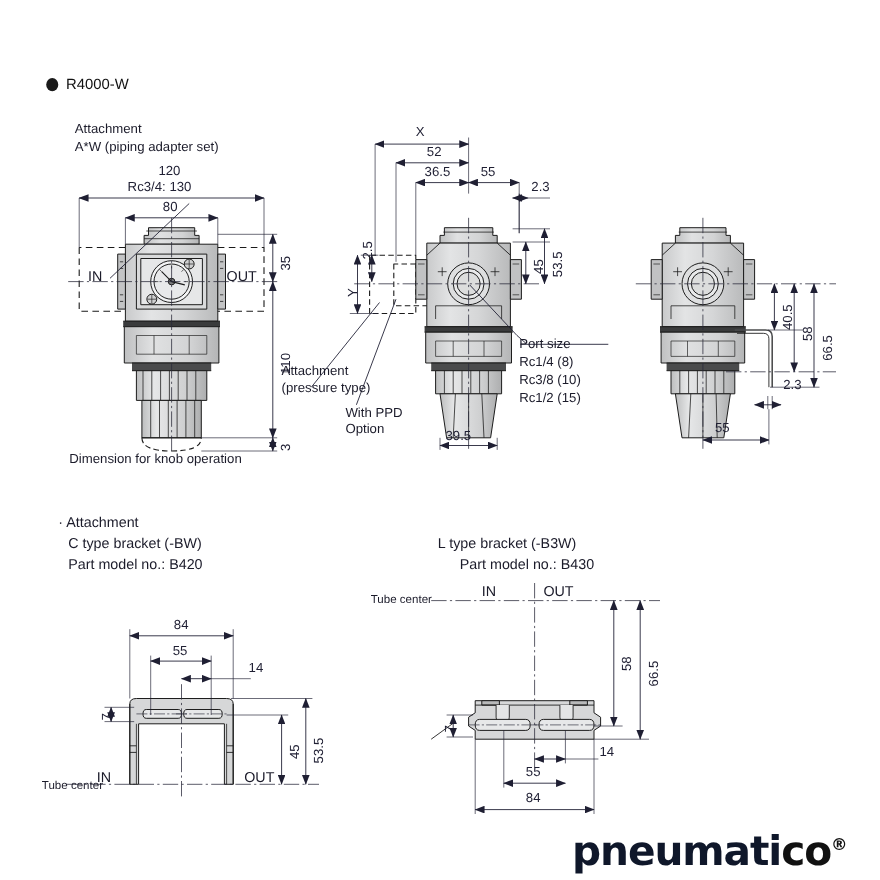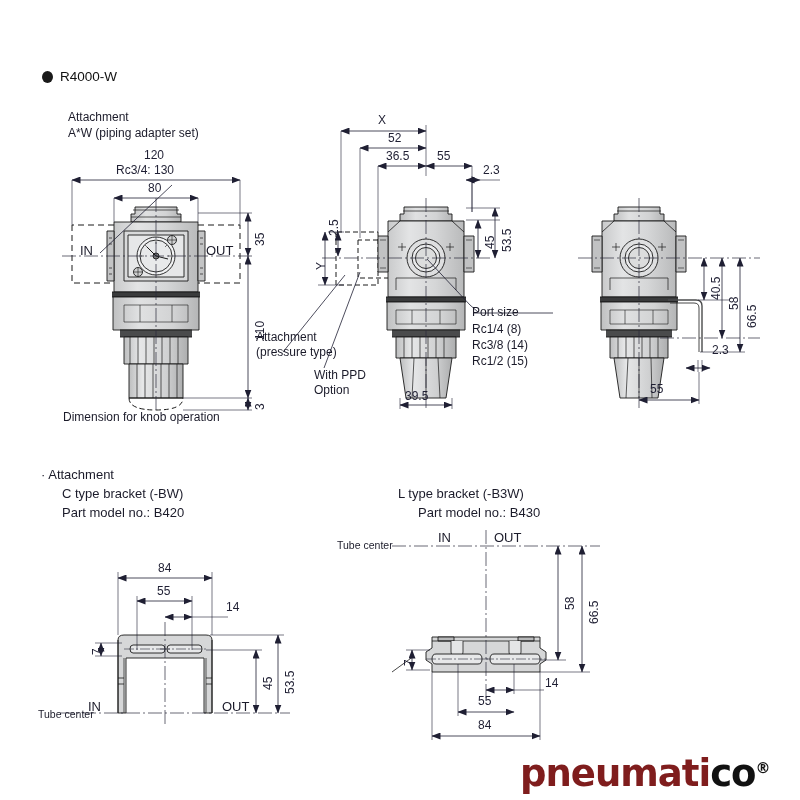--- a/index.html
+++ b/index.html
@@ -24,21 +24,21 @@
   .bullet{position:absolute;width:11px;height:12px;border-radius:50%;
     background:#1a1a1a;}
 
   
   svg.canvas{position:absolute;left:0;top:0;width:800px;height:800px;
     overflow:visible;}
 
   
   .logo{position:absolute;font-weight:bold;letter-spacing:-1px;
     font-family:"DejaVu Sans",sans-serif;font-size:37px;}
-  .logo .red{color:#7f1d1d;}
+  .logo .red{color:#0f172a;}
   .logo .blk{color:#111111;}
   .logo sup{font-size:15px;vertical-align:super;}
 </style>
 </head>
 <body>
 
 <div class="page">
 
   <svg class="canvas" xmlns="http://www.w3.org/2000/svg">
     <defs>
@@ -451,30 +451,30 @@
   <div class="txt dim rot" style="left:314px;top:270px;">Y</div>
   <div class="txt dim rot" style="left:483px;top:249px;">45</div>
   <div class="txt dim rot" style="left:500px;top:252px;">53.5</div>
   <div class="txt dim" style="left:405px;top:389px;">39.5</div>
 
   <div class="txt t12" style="left:314px;top:368px;">With PPD</div>
   <div class="txt t12" style="left:314px;top:383px;">Option</div>
 
   <div class="txt t12" style="left:472px;top:305px;">Port size</div>
   <div class="txt t12" style="left:472px;top:322px;">Rc1/4 (8)</div>
-  <div class="txt t12" style="left:472px;top:338px;">Rc3/8 (14)</div>
+  <div class="txt t12" style="left:472px;top:338px;">Rc3/8 (10)</div>
   <div class="txt t12" style="left:472px;top:354px;">Rc1/2 (15)</div>
 
   <div class="txt dim rot" style="left:709px;top:300px;">40.5</div>
   <div class="txt dim rot" style="left:727px;top:310px;">58</div>
   <div class="txt dim rot" style="left:745px;top:328px;">66.5</div>
   <div class="txt dim" style="left:712px;top:343px;">2.3</div>
   <div class="txt dim" style="left:650px;top:382px;">55</div>
 
-  <div class="txt t13" style="left:41px;top:467px;">· Attachment</div>
+  <div class="txt t13" style="left:53px;top:467px;">· Attachment</div>
   <div class="txt t13" style="left:62px;top:486px;">C type bracket (-BW)</div>
   <div class="txt t13" style="left:62px;top:505px;">Part model no.: B420</div>
 
   <div class="txt t13" style="left:398px;top:486px;">L type bracket (-B3W)</div>
   <div class="txt t13" style="left:398px;top:505px;margin-left:20px;">Part model no.: B430</div>
 
   <div class="txt dim" style="left:158px;top:561px;">84</div>
   <div class="txt dim" style="left:157px;top:584px;">55</div>
   <div class="txt dim" style="left:226px;top:600px;">14</div>
   <div class="txt dim rot" style="left:90px;top:655px;">7</div>

